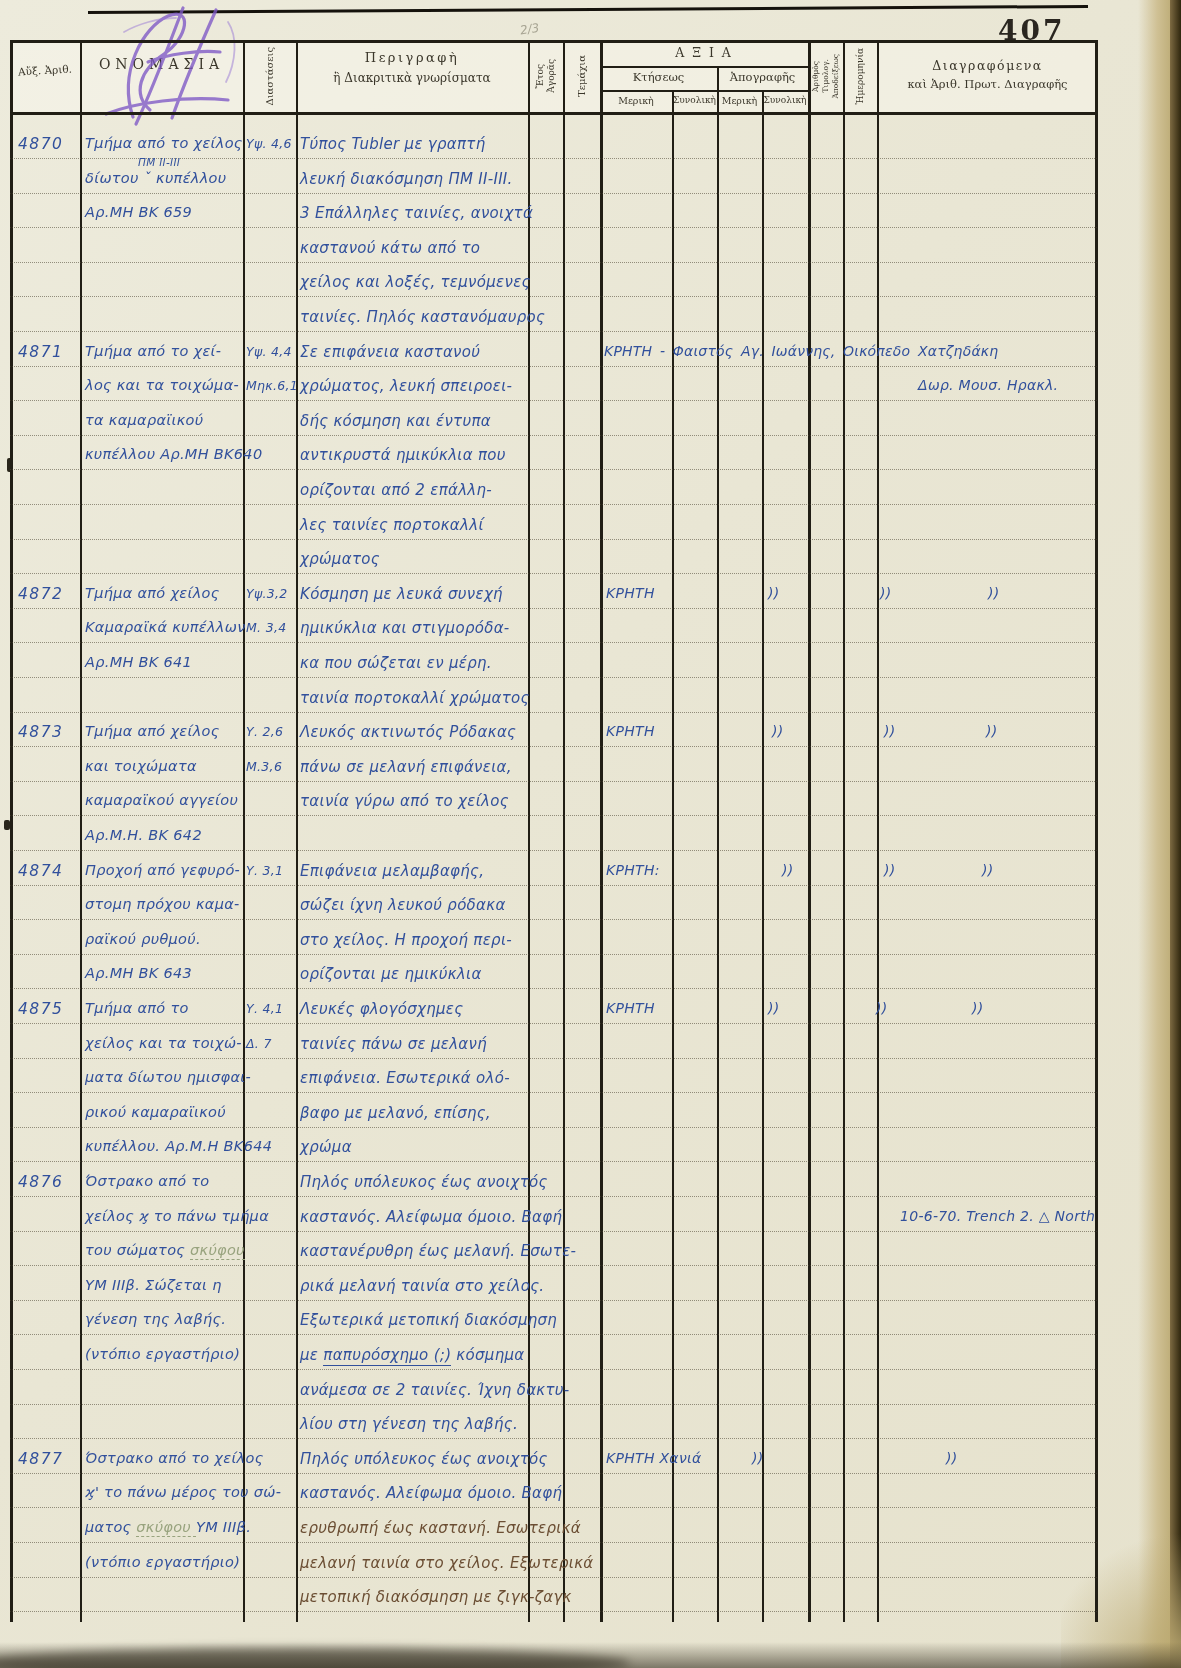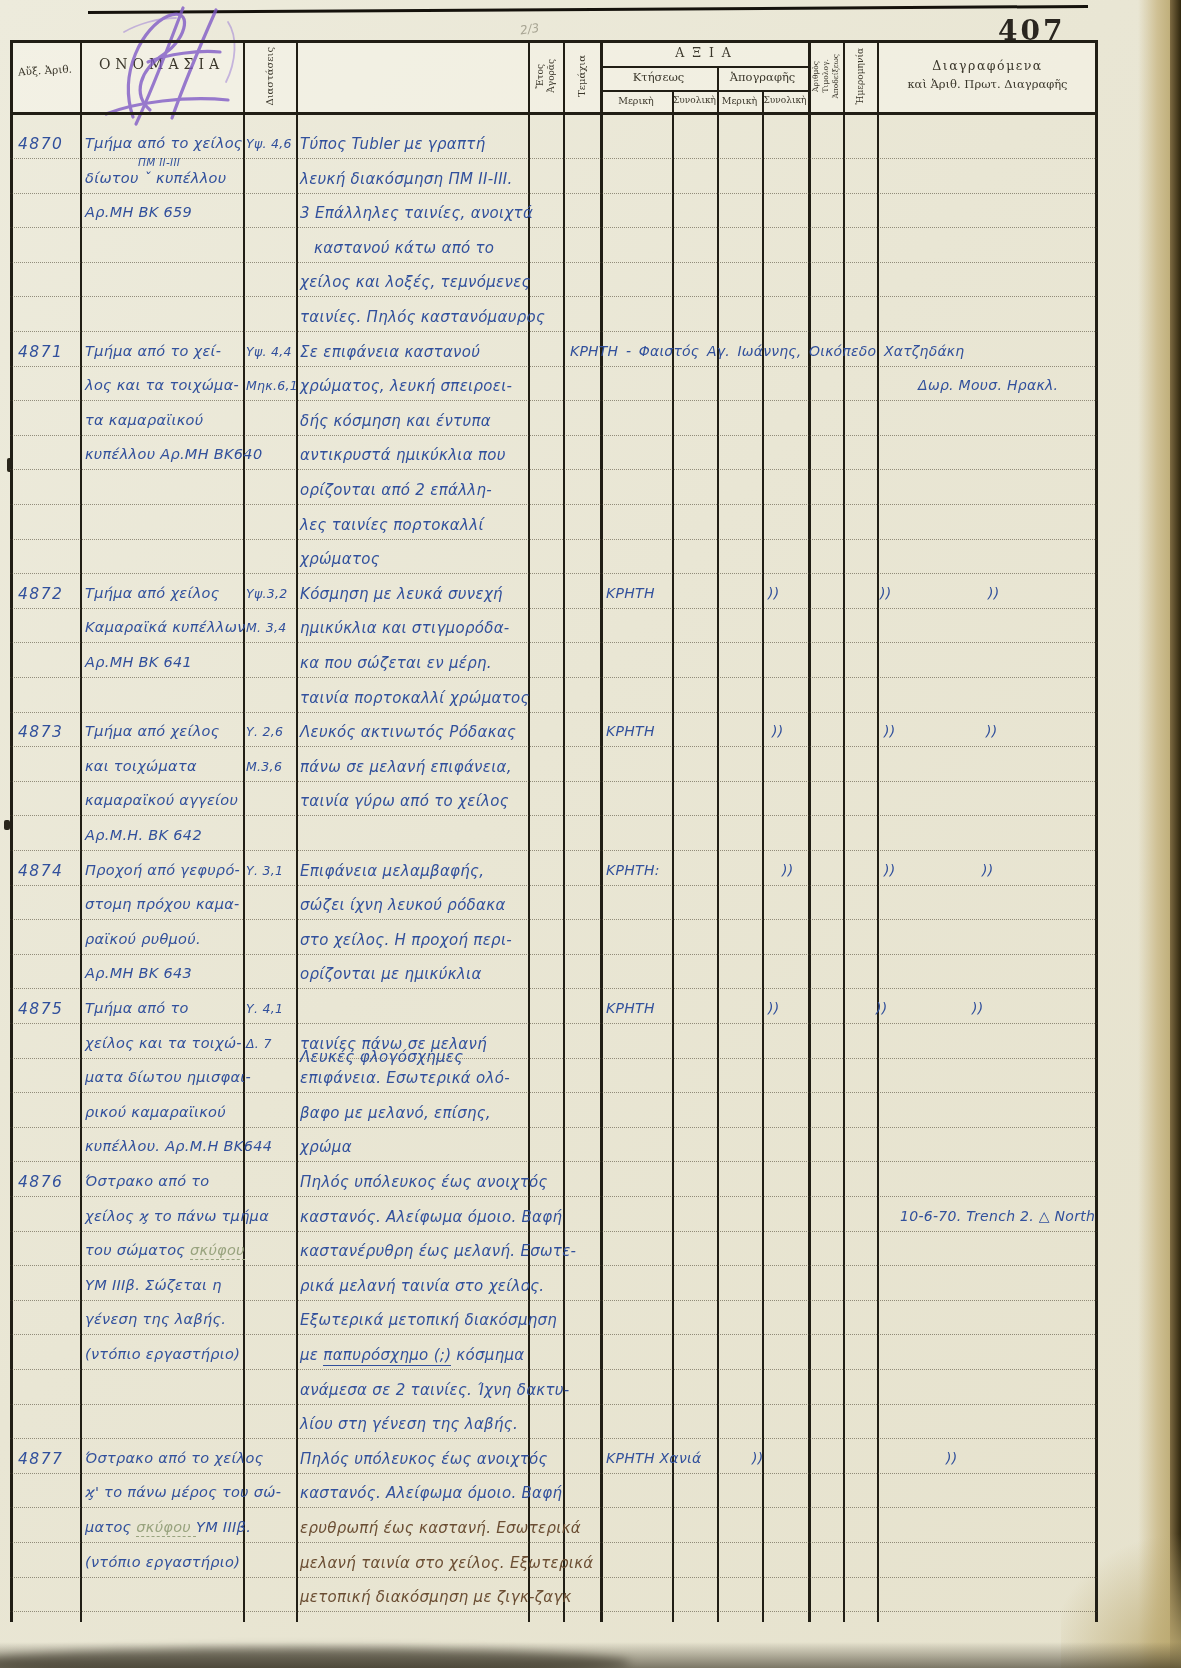--- a/index.html
+++ b/index.html
@@ -58,20 +58,24 @@
 
   <div class="pagenum" style="left:998px;top:14px;">407</div>
   <div class="pencil" style="left:520px;top:22px;">2/3</div>
 
   <div class="headerband" style="left:10px;top:40px;width:1088px;height:73px;"></div>
 
   <div class="print" style="left:12px;top:64px;width:66px;text-align:center;font-size:10.5px;transform:rotate(-3deg);">Αὔξ. Ἀριθ.</div>
   <div class="print" style="left:80px;top:56px;width:163px;text-align:center;font-size:14px;letter-spacing:5px;">ΟΝΟΜΑΣΙΑ</div>
   <div class="vcell" style="left:243px;top:40px;width:53px;height:72px;">
     <span style="font-size:10px;">Διαστάσεις</span>
+  </div>
+  <div class="print" style="left:296px;top:50px;width:232px;text-align:center;">
+    <div style="font-size:13px;letter-spacing:2.5px;">Περιγραφὴ</div>
+    <div style="font-size:12px;margin-top:6px;">ἢ Διακριτικὰ γνωρίσματα</div>
   </div>
   <div class="vcell" style="left:528px;top:40px;width:35px;height:72px;">
     <span style="font-size:9px;">Ἔτος</span>
     <span style="font-size:9px;">Ἀγορᾶς</span>
   </div>
   <div class="vcell" style="left:563px;top:40px;width:37px;height:72px;">
     <span style="font-size:10px;">Τεμάχια</span>
   </div>
   <div class="print" style="left:600px;top:45px;width:208px;text-align:center;font-size:12.5px;letter-spacing:2px;">Α Ξ Ι Α</div>
   <div class="print" style="left:600px;top:70px;width:117px;text-align:center;font-size:11.5px;">Κτήσεως</div>
@@ -170,38 +174,38 @@
     <div class="rule" style="left: 10px; top: 1611.2px; width: 1087px;"></div>
     <div class="hw hw-id" style="left: 18px; top: 135px;"><span style="color: rgb(49, 80, 156);">4870</span></div>
     <div class="hw hw-name" style="left: 85px; top: 135px;"><span style="color: rgb(49, 80, 156);">Τμήμα από το χείλος</span></div>
     <div class="hw hw-name" style="left: 85px; top: 169.6px;"><span style="color: rgb(49, 80, 156);">δίωτου ˇ κυπέλλου</span></div>
     <div class="hw hw-name" style="left: 85px; top: 204.2px;"><span style="color: rgb(49, 80, 156);">Αρ.ΜΗ ΒΚ 659</span></div>
     <div class="hw hw-super" style="left: 138px; top: 155.6px;"><span style="color: rgb(49, 80, 156);">ΠΜ ΙΙ-ΙΙΙ</span></div>
     <div class="hw hw-dim" style="left: 246px; top: 136px;"><span style="color: rgb(49, 80, 156);">Υψ. 4,6</span></div>
     <div class="hw hw-desc" style="left: 300px; top: 135px;"><span style="color: rgb(49, 80, 156);">Τύπος Tubler με γραπτή</span></div>
     <div class="hw hw-desc" style="left: 300px; top: 169.6px;"><span style="color: rgb(49, 80, 156);">λευκή διακόσμηση ΠΜ ΙΙ-ΙΙΙ.</span></div>
     <div class="hw hw-desc" style="left: 300px; top: 204.2px;"><span style="color: rgb(49, 80, 156);">3 Επάλληλες ταινίες, ανοιχτά</span></div>
-    <div class="hw hw-desc" style="left: 300px; top: 238.8px;"><span style="color: rgb(49, 80, 156); margin-left: 14px;">καστανού κάτω από το</span></div>
+    <div class="hw hw-desc" style="left: 300px; top: 238.8px;"><span style="color: rgb(49, 80, 156);">καστανού κάτω από το</span></div>
     <div class="hw hw-desc" style="left: 300px; top: 273.4px;"><span style="color: rgb(49, 80, 156);">χείλος και λοξές, τεμνόμενες</span></div>
     <div class="hw hw-desc" style="left: 300px; top: 308px;"><span style="color: rgb(49, 80, 156);">ταινίες. Πηλός καστανόμαυρος</span></div>
     <div class="hw hw-id" style="left: 18px; top: 342.6px;"><span style="color: rgb(49, 80, 156);">4871</span></div>
     <div class="hw hw-name" style="left: 85px; top: 342.6px;"><span style="color: rgb(49, 80, 156);">Τμήμα από το χεί-</span></div>
     <div class="hw hw-name" style="left: 85px; top: 377.2px;"><span style="color: rgb(49, 80, 156);">λος και τα τοιχώμα-</span></div>
     <div class="hw hw-name" style="left: 85px; top: 411.8px;"><span style="color: rgb(49, 80, 156);">τα καμαραϊικού</span></div>
     <div class="hw hw-name" style="left: 85px; top: 446.4px;"><span style="color: rgb(49, 80, 156);">κυπέλλου Αρ.ΜΗ ΒΚ640</span></div>
     <div class="hw hw-dim" style="left: 246px; top: 343.6px;"><span style="color: rgb(49, 80, 156);">Υψ. 4,4</span></div>
     <div class="hw hw-dim" style="left: 246px; top: 378.2px;"><span style="color: rgb(49, 80, 156);">Μηκ.6,1</span></div>
     <div class="hw hw-desc" style="left: 300px; top: 342.6px;"><span style="color: rgb(49, 80, 156);">Σε επιφάνεια καστανού</span></div>
     <div class="hw hw-desc" style="left: 300px; top: 377.2px;"><span style="color: rgb(49, 80, 156);">χρώματος, λευκή σπειροει-</span></div>
     <div class="hw hw-desc" style="left: 300px; top: 411.8px;"><span style="color: rgb(49, 80, 156);">δής κόσμηση και έντυπα</span></div>
     <div class="hw hw-desc" style="left: 300px; top: 446.4px;"><span style="color: rgb(49, 80, 156);">αντικρυστά ημικύκλια που</span></div>
     <div class="hw hw-desc" style="left: 300px; top: 481px;"><span style="color: rgb(49, 80, 156);">ορίζονται από 2 επάλλη-</span></div>
     <div class="hw hw-desc" style="left: 300px; top: 515.6px;"><span style="color: rgb(49, 80, 156);">λες ταινίες πορτοκαλλί</span></div>
     <div class="hw hw-desc" style="left: 300px; top: 550.2px;"><span style="color: rgb(49, 80, 156);">χρώματος</span></div>
-    <div class="hw hw-prov prov-med" style="left: 570px; top: 342.6px;"><span style="color: rgb(49, 80, 156);">ΚΡΗΤΗ - Φαιστός Αγ. Ιωάννης, Οικόπεδο Χατζηδάκη</span></div>
+    <div class="hw hw-prov prov-med" style="left: 604px; top: 342.6px;"><span style="color: rgb(49, 80, 156);">ΚΡΗΤΗ - Φαιστός Αγ. Ιωάννης, Οικόπεδο Χατζηδάκη</span></div>
     <div class="hw hw-prov " style="left: 918px; top: 377.2px;"><span style="color: rgb(49, 80, 156);">Δωρ. Μουσ. Ηρακλ.</span></div>
     <div class="hw hw-id" style="left: 18px; top: 584.8px;"><span style="color: rgb(49, 80, 156);">4872</span></div>
     <div class="hw hw-name" style="left: 85px; top: 584.8px;"><span style="color: rgb(49, 80, 156);">Τμήμα από χείλος</span></div>
     <div class="hw hw-name" style="left: 85px; top: 619.4px;"><span style="color: rgb(49, 80, 156);">Καμαραϊκά κυπέλλων</span></div>
     <div class="hw hw-name" style="left: 85px; top: 654px;"><span style="color: rgb(49, 80, 156);">Αρ.ΜΗ ΒΚ 641</span></div>
     <div class="hw hw-dim" style="left: 246px; top: 585.8px;"><span style="color: rgb(49, 80, 156);">Υψ.3,2</span></div>
     <div class="hw hw-dim" style="left: 246px; top: 620.4px;"><span style="color: rgb(49, 80, 156);">Μ. 3,4</span></div>
     <div class="hw hw-desc" style="left: 300px; top: 584.8px;"><span style="color: rgb(49, 80, 156);">Κόσμηση με λευκά συνεχή</span></div>
     <div class="hw hw-desc" style="left: 300px; top: 619.4px;"><span style="color: rgb(49, 80, 156);">ημικύκλια και στιγμορόδα-</span></div>
     <div class="hw hw-desc" style="left: 300px; top: 654px;"><span style="color: rgb(49, 80, 156);">κα που σώζεται εν μέρη.</span></div>
@@ -239,21 +243,21 @@
     <div class="hw hw-prov " style="left: 884px; top: 861.6px;"><span style="color: rgb(49, 80, 156);">))</span></div>
     <div class="hw hw-prov " style="left: 982px; top: 861.6px;"><span style="color: rgb(49, 80, 156);">))</span></div>
     <div class="hw hw-id" style="left: 18px; top: 1000px;"><span style="color: rgb(49, 80, 156);">4875</span></div>
     <div class="hw hw-name" style="left: 85px; top: 1000px;"><span style="color: rgb(49, 80, 156);">Τμήμα από το</span></div>
     <div class="hw hw-name" style="left: 85px; top: 1034.6px;"><span style="color: rgb(49, 80, 156);">χείλος και τα τοιχώ-</span></div>
     <div class="hw hw-name" style="left: 85px; top: 1069.2px;"><span style="color: rgb(49, 80, 156);">ματα δίωτου ημισφαι-</span></div>
     <div class="hw hw-name" style="left: 85px; top: 1103.8px;"><span style="color: rgb(49, 80, 156);">ρικού καμαραϊικού</span></div>
     <div class="hw hw-name" style="left: 85px; top: 1138.4px;"><span style="color: rgb(49, 80, 156);">κυπέλλου. Αρ.Μ.Η ΒΚ644</span></div>
     <div class="hw hw-dim" style="left: 246px; top: 1001px;"><span style="color: rgb(49, 80, 156);">Υ. 4,1</span></div>
     <div class="hw hw-dim" style="left: 246px; top: 1035.6px;"><span style="color: rgb(49, 80, 156);">Δ. 7</span></div>
-    <div class="hw hw-desc" style="left: 300px; top: 1000px; margin-top: 48px;"><span style="color: rgb(49, 80, 156);">Λευκές φλογόσχημες</span></div>
+    <div class="hw hw-desc" style="left: 300px; top: 1000px;"><span style="color: rgb(49, 80, 156);">Λευκές φλογόσχημες</span></div>
     <div class="hw hw-desc" style="left: 300px; top: 1034.6px;"><span style="color: rgb(49, 80, 156);">ταινίες πάνω σε μελανή</span></div>
     <div class="hw hw-desc" style="left: 300px; top: 1069.2px;"><span style="color: rgb(49, 80, 156);">επιφάνεια. Εσωτερικά ολό-</span></div>
     <div class="hw hw-desc" style="left: 300px; top: 1103.8px;"><span style="color: rgb(49, 80, 156);">βαφο με μελανό, επίσης,</span></div>
     <div class="hw hw-desc" style="left: 300px; top: 1138.4px;"><span style="color: rgb(49, 80, 156);">χρώμα</span></div>
     <div class="hw hw-prov " style="left: 606px; top: 1000px;"><span style="color: rgb(49, 80, 156);">ΚΡΗΤΗ</span></div>
     <div class="hw hw-prov " style="left: 768px; top: 1000px;"><span style="color: rgb(49, 80, 156);">))</span></div>
     <div class="hw hw-prov " style="left: 876px; top: 1000px;"><span style="color: rgb(49, 80, 156);">))</span></div>
     <div class="hw hw-prov " style="left: 972px; top: 1000px;"><span style="color: rgb(49, 80, 156);">))</span></div>
     <div class="hw hw-id" style="left: 18px; top: 1173px;"><span style="color: rgb(49, 80, 156);">4876</span></div>
     <div class="hw hw-name" style="left: 85px; top: 1173px;"><span style="color: rgb(49, 80, 156);">Όστρακο από το</span></div>

